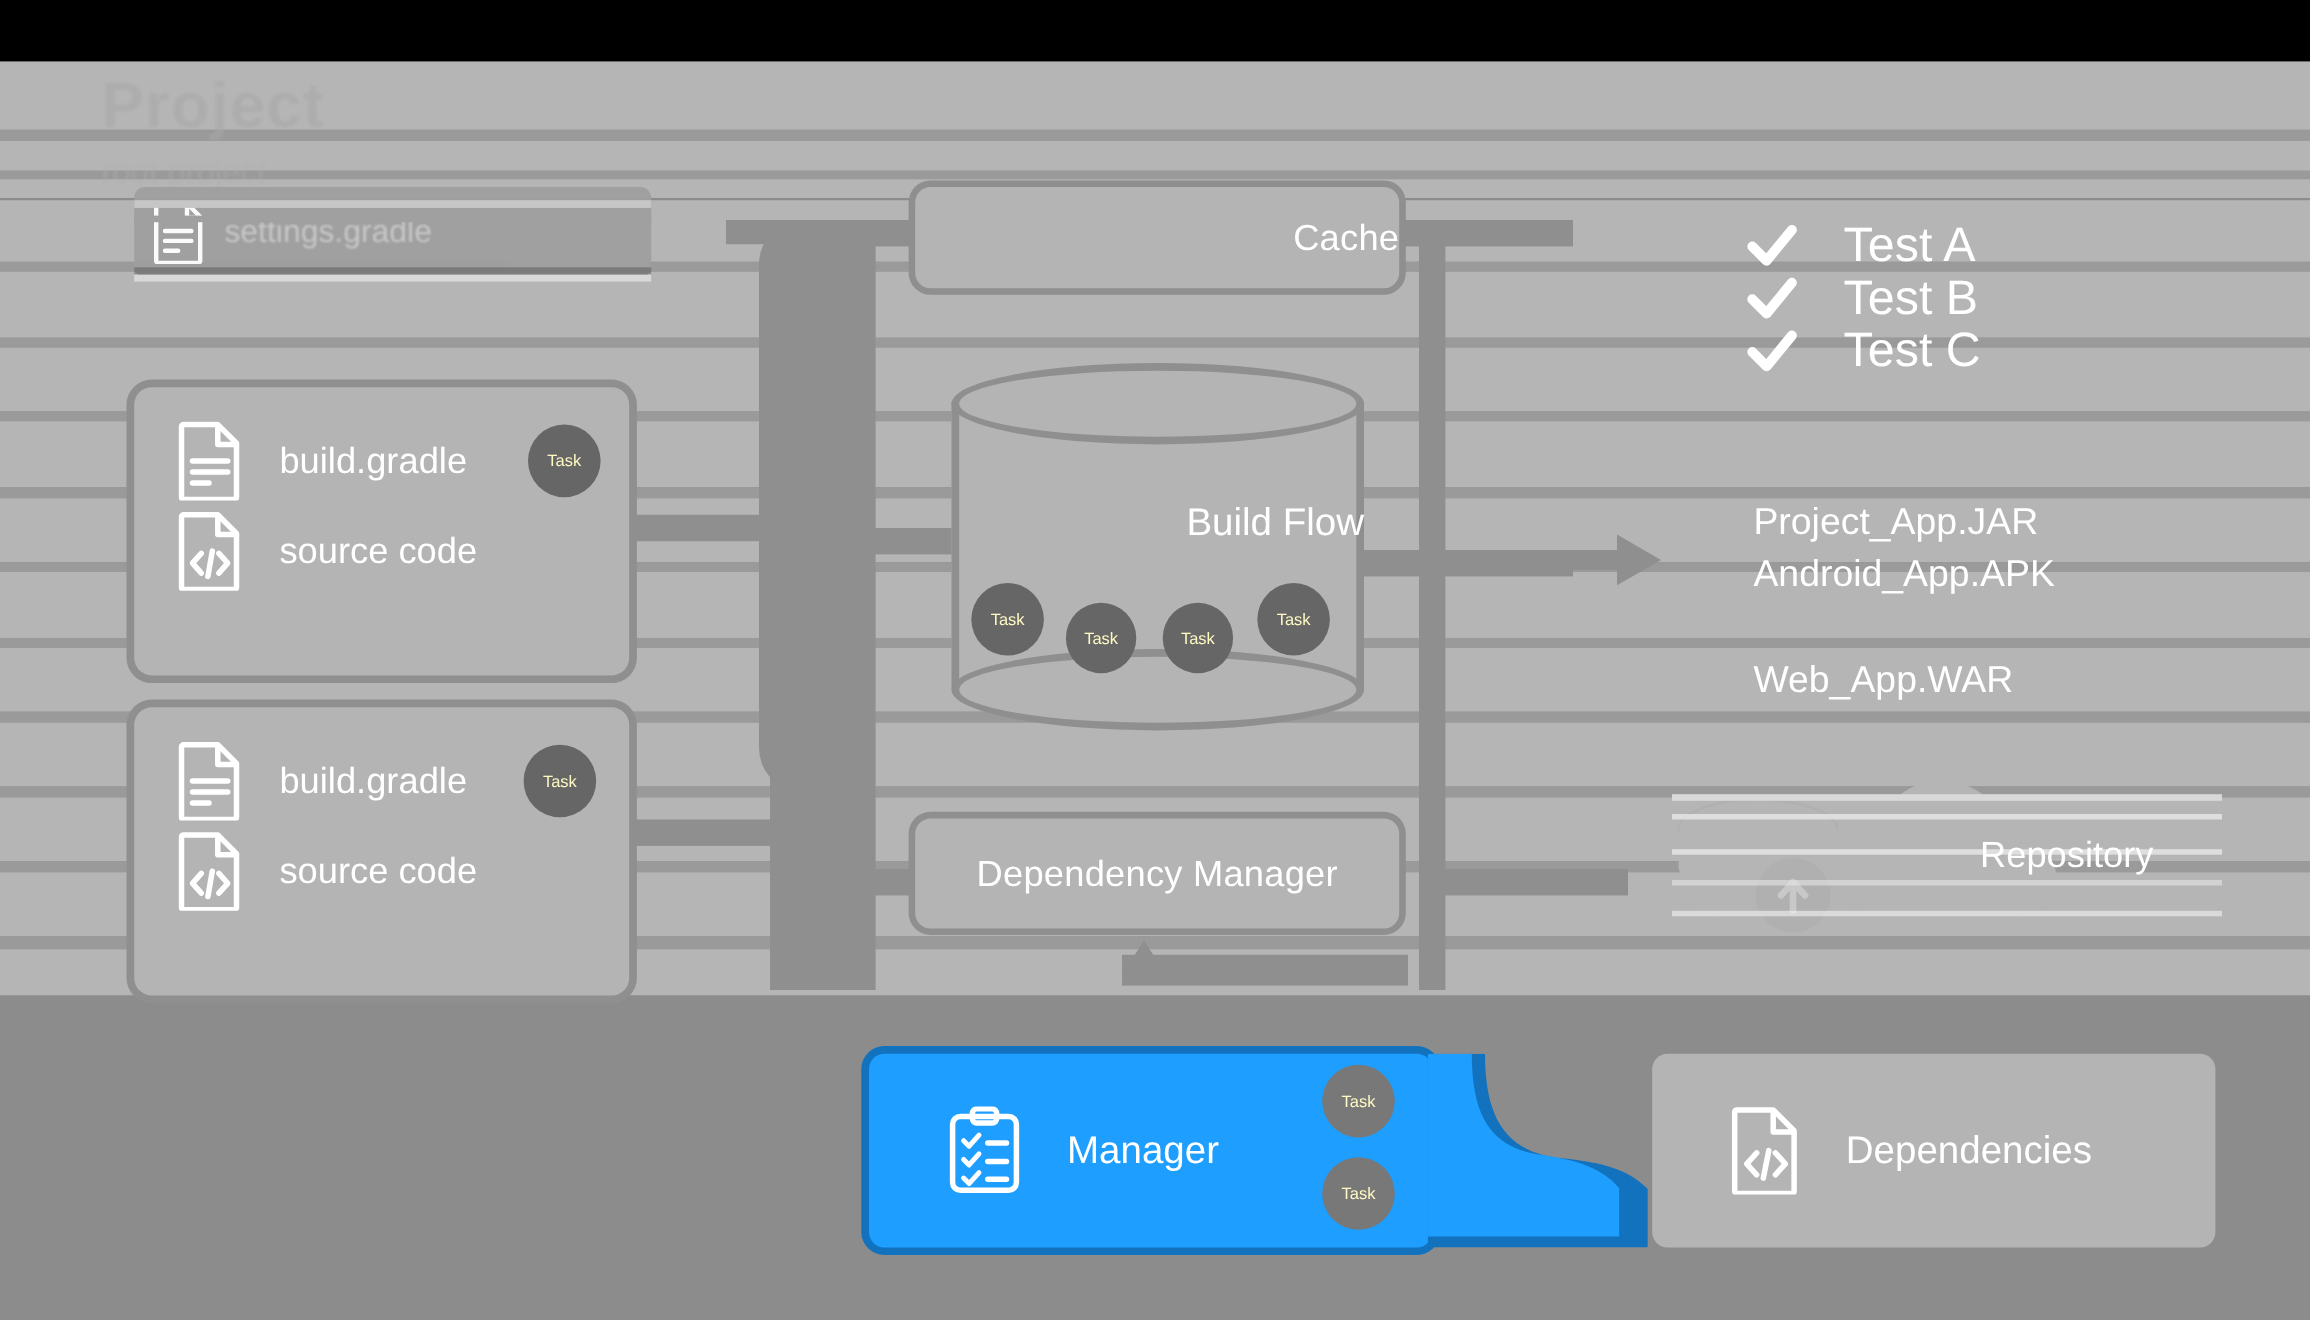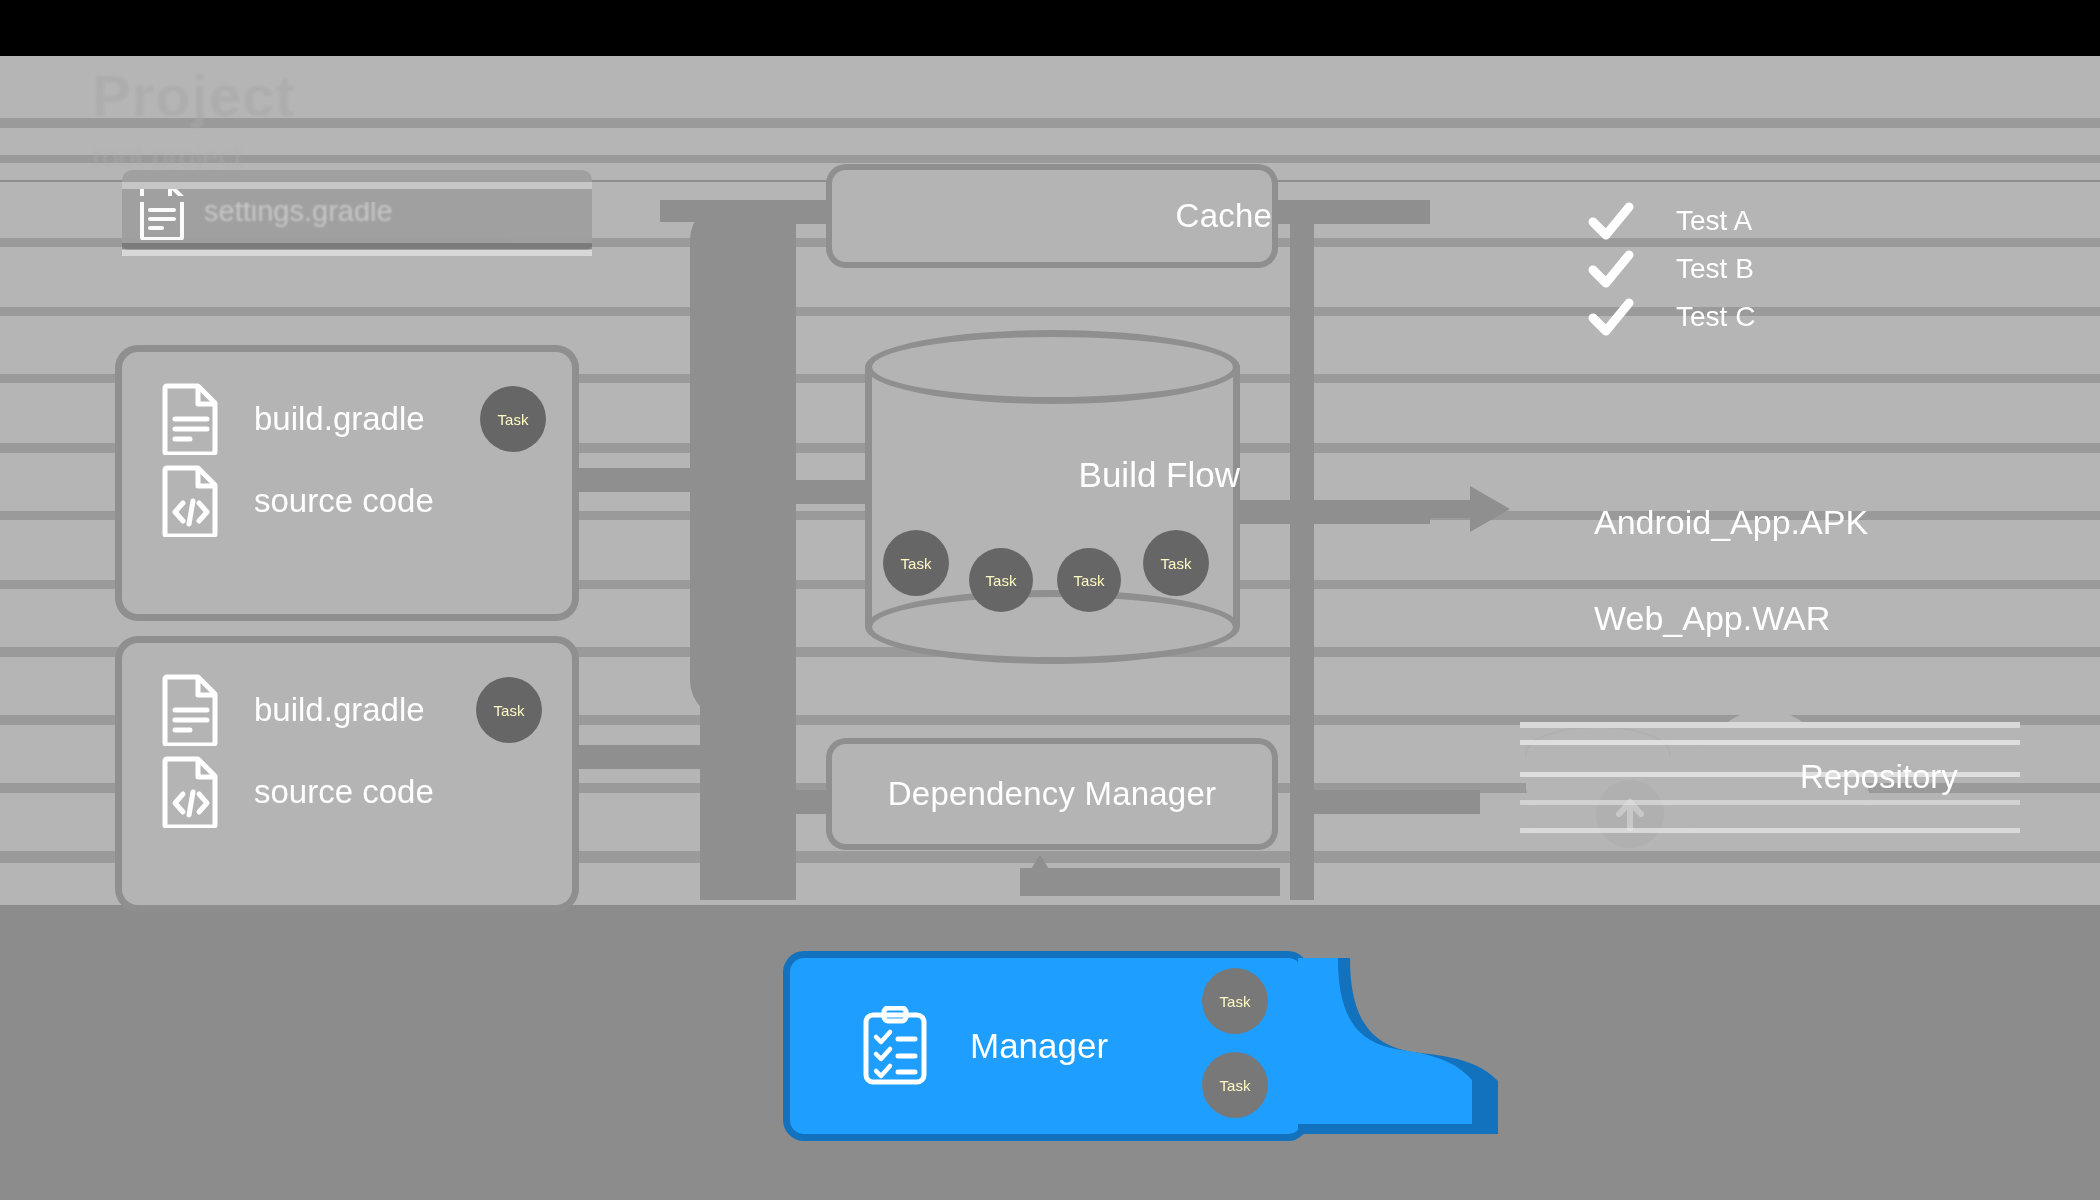--- a/index.html
+++ b/index.html
@@ -72,21 +72,21 @@
   }
   #cyl .cyl-label{
     position:absolute;left:0;top:125px;width:100%;text-align:right;
     color:#fff;font-size:35px;z-index:6;
   }
   #cyl .taskpill{z-index:7;}
 
   
   .testrow{position:absolute;display:flex;align-items:center;}
   .testrow .chk{width:46px;height:46px;margin-right:42px;flex:0 0 46px;}
-  .testrow .tlabel{color:#fff;font-size:28px;white-space:nowrap;}
+  .testrow .tlabel{color:#fff;font-size:44px;white-space:nowrap;}
   .artifact{position:absolute;color:#fff;font-size:34px;white-space:nowrap;}
 
   
   #cloud{position:absolute;left:1520px;top:710px;width:500px;height:140px;}
   #cloud .lbl{
     position:absolute;left:280px;top:48px;color:#fff;font-size:33px;white-space:nowrap;
   }
 
   
   #plugins{
@@ -284,20 +284,21 @@
   </div>
   <div class="testrow" style="left:1588px;top:294px;">
     <span class="chk">
       <svg viewBox="0 0 46 46" width="46" height="46" aria-hidden="true">
         <path d="M5 24l13 13L41 9" fill="none" stroke="#ffffff" stroke-width="9" stroke-linecap="round" stroke-linejoin="round"></path>
       </svg>
     </span>
     <span class="tlabel">Test C</span>
   </div>
 
+  <div class="artifact" style="left:1594px;top:455px;">Project_App.JAR</div>
   <div class="artifact" style="left:1594px;top:503px;">Android_App.APK</div>
   <div class="artifact" style="left:1594px;top:599px;">Web_App.WAR</div>
 
   <div id="cloud">
     <svg viewBox="0 0 500 140" width="500" height="140" aria-hidden="true">
       <path d="M215 128c-42 0-66-22-66-48 0-24 18-42 42-45 8-22 30-35 54-35
                30 0 54 20 58 46 28 3 47 22 47 45 0 21-18 37-44 37z" fill="#b5b5b5"></path>
       <ellipse cx="78" cy="44" rx="72" ry="27" fill="#b5b5b5" stroke="#b0b0b0" stroke-width="2"></ellipse>
       <path d="M6 44v34c0 15 32 27 72 27s72-12 72-27V44" fill="#b5b5b5"></path>
       <ellipse cx="78" cy="104" rx="72" ry="26" fill="#b5b5b5"></ellipse>
@@ -327,14 +328,24 @@
     <span class="taskpill" style="right:34px;top:94px;width:66px;height:66px;">Task</span>
   </div>
 
   <div id="plugtail">
     <svg viewBox="0 0 200 176" width="200" height="176" aria-hidden="true">
       <path d="M0 0h52c0 60 20 90 70 95 38 4 60 10 78 28v53H0z" fill="#1272bd"></path>
       <path d="M0 0h40c0 58 18 86 64 92 34 5 54 12 70 30v44H0z" fill="#1e9eff"></path>
     </svg>
   </div>
 
+  <div id="deps">
+    <span class="dicon">
+      <svg viewBox="0 0 62 80" width="62" height="80" aria-hidden="true">
+        <path d="M5 3h33l19 19v55a2 2 0 0 1-2 2H5a2 2 0 0 1-2-2V5a2 2 0 0 1 2-2z" fill="none" stroke="#ffffff" stroke-width="5" stroke-linejoin="round"></path>
+        <path d="M38 3v20h19" fill="none" stroke="#ffffff" stroke-width="5" stroke-linejoin="round"></path>
+        <path d="M23 42l-9 10 9 10M40 42l9 10-9 10M34 40l-5 25" fill="none" stroke="#ffffff" stroke-width="5" stroke-linecap="round" stroke-linejoin="round"></path>
+      </svg>
+    </span>
+    <span class="dlabel">Dependencies</span>
+  </div>
 
 </div>
 
 </body></html>

